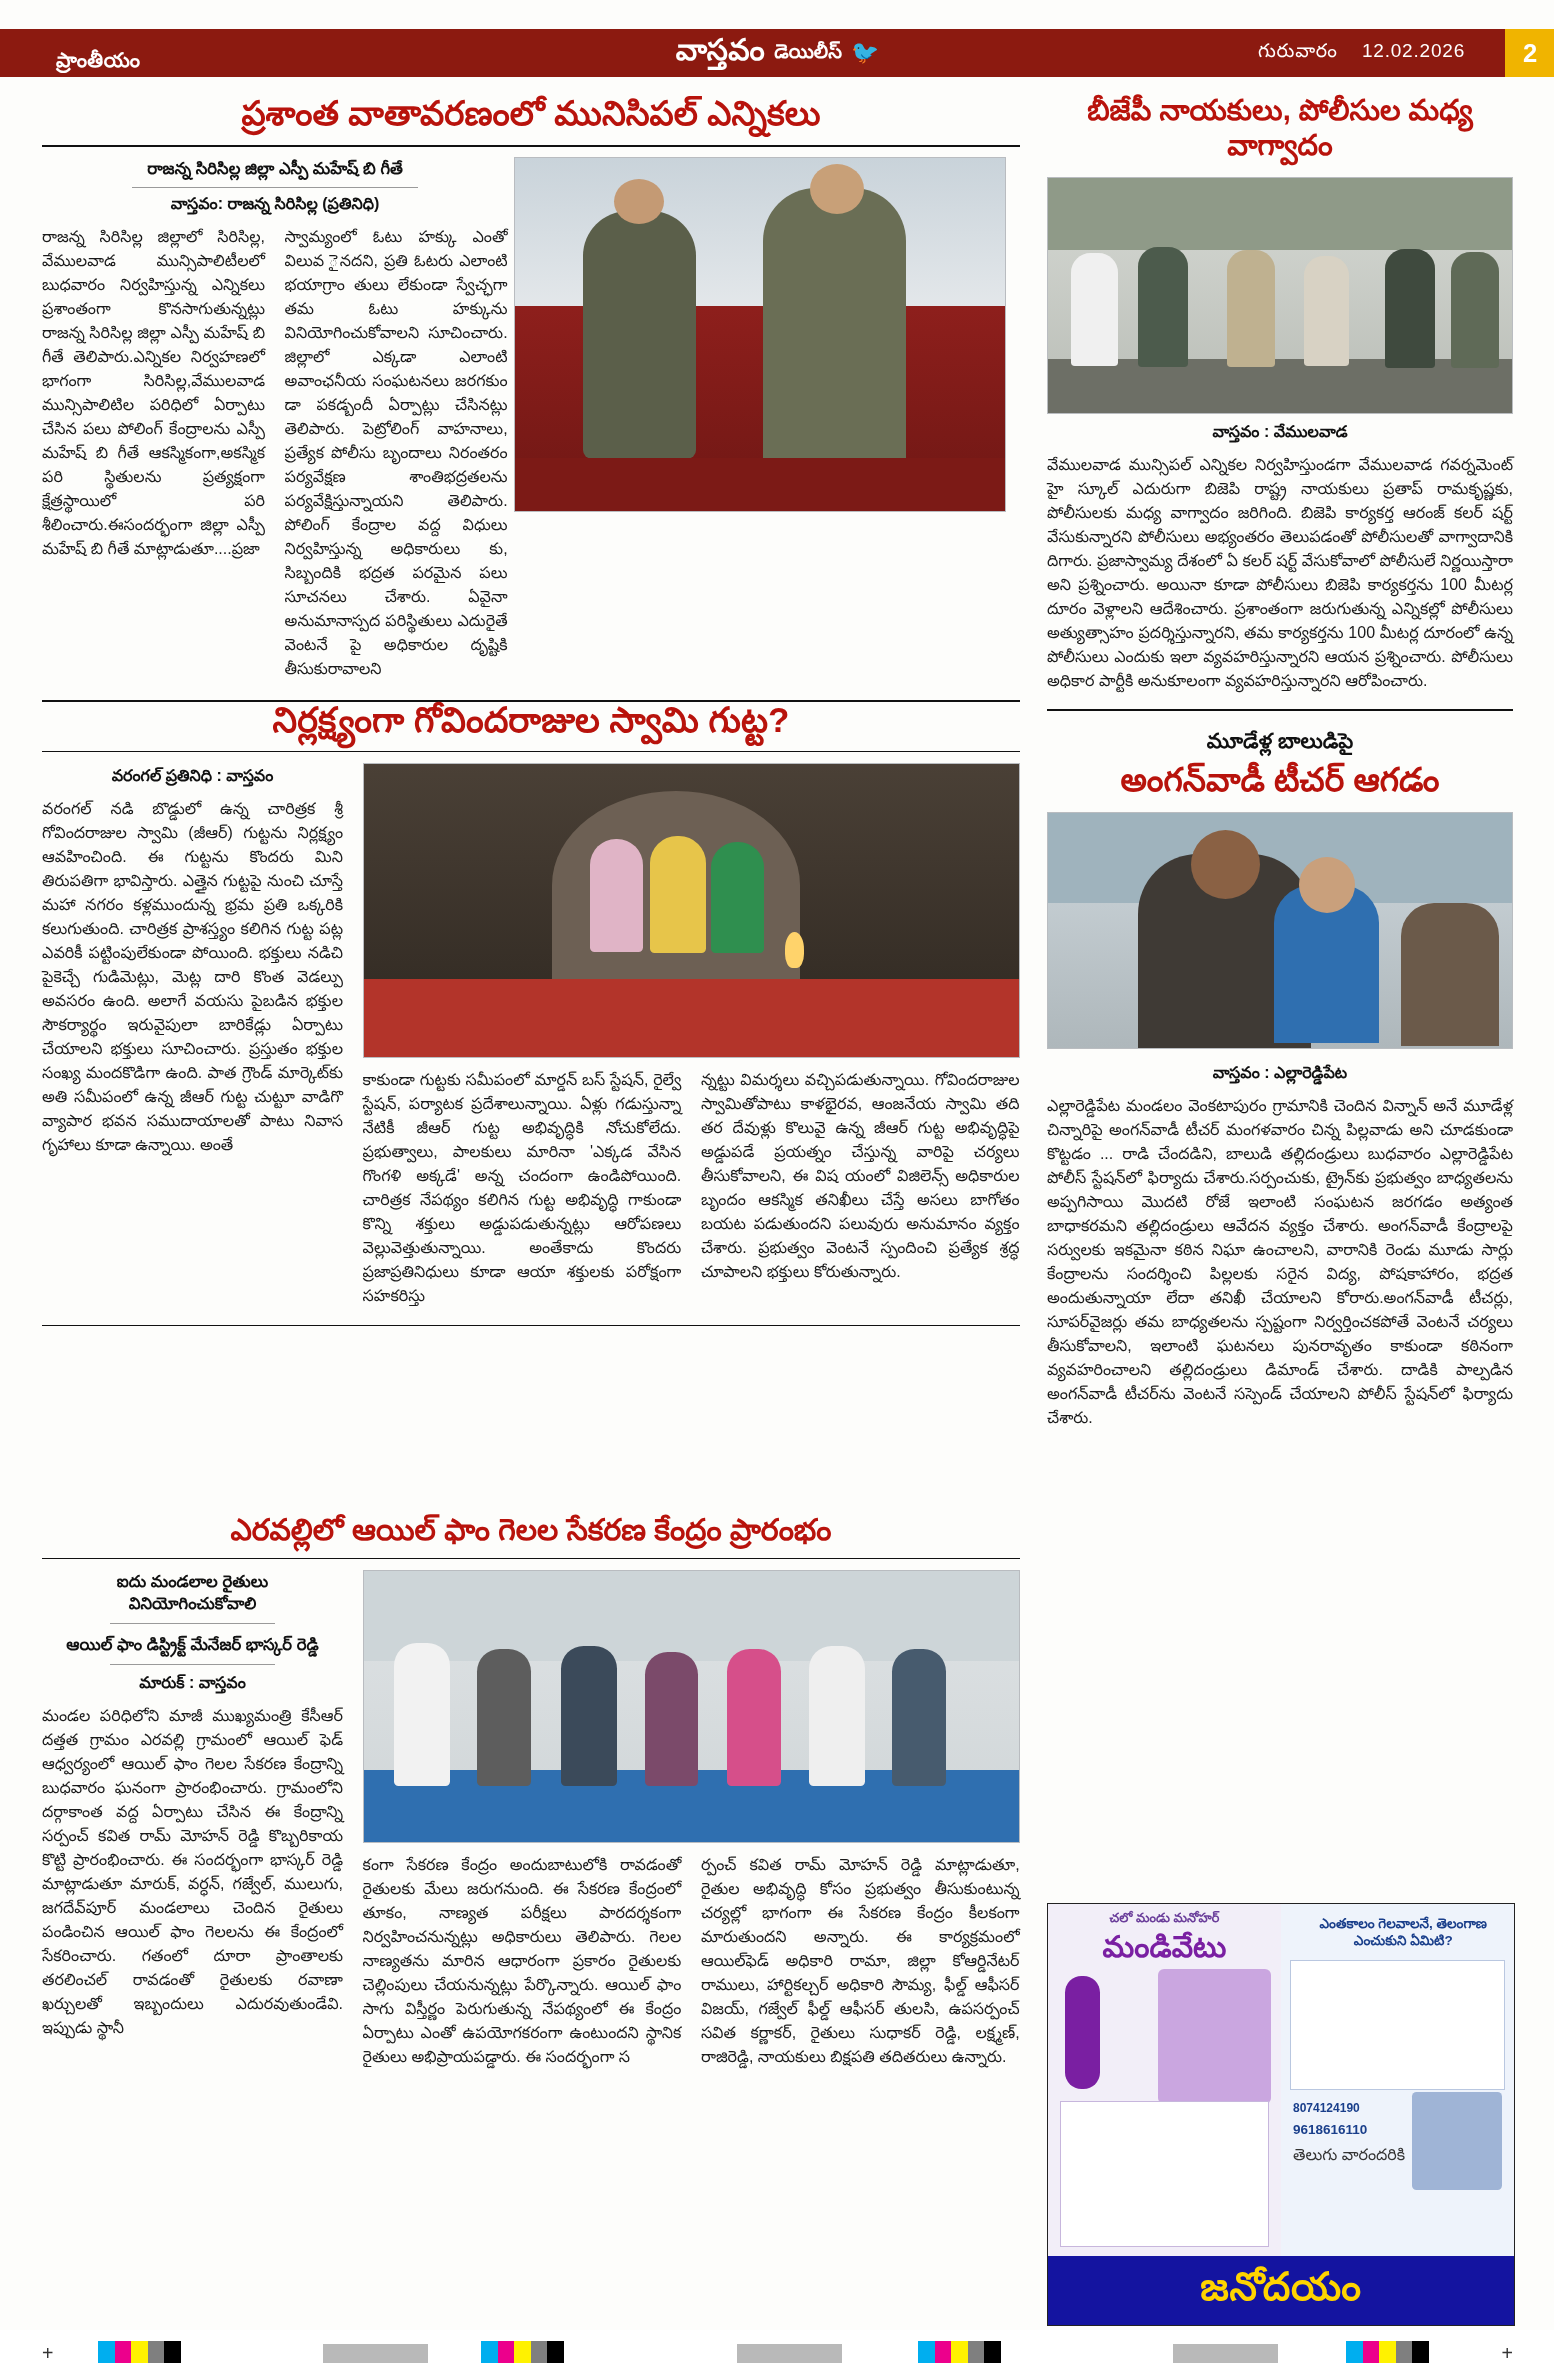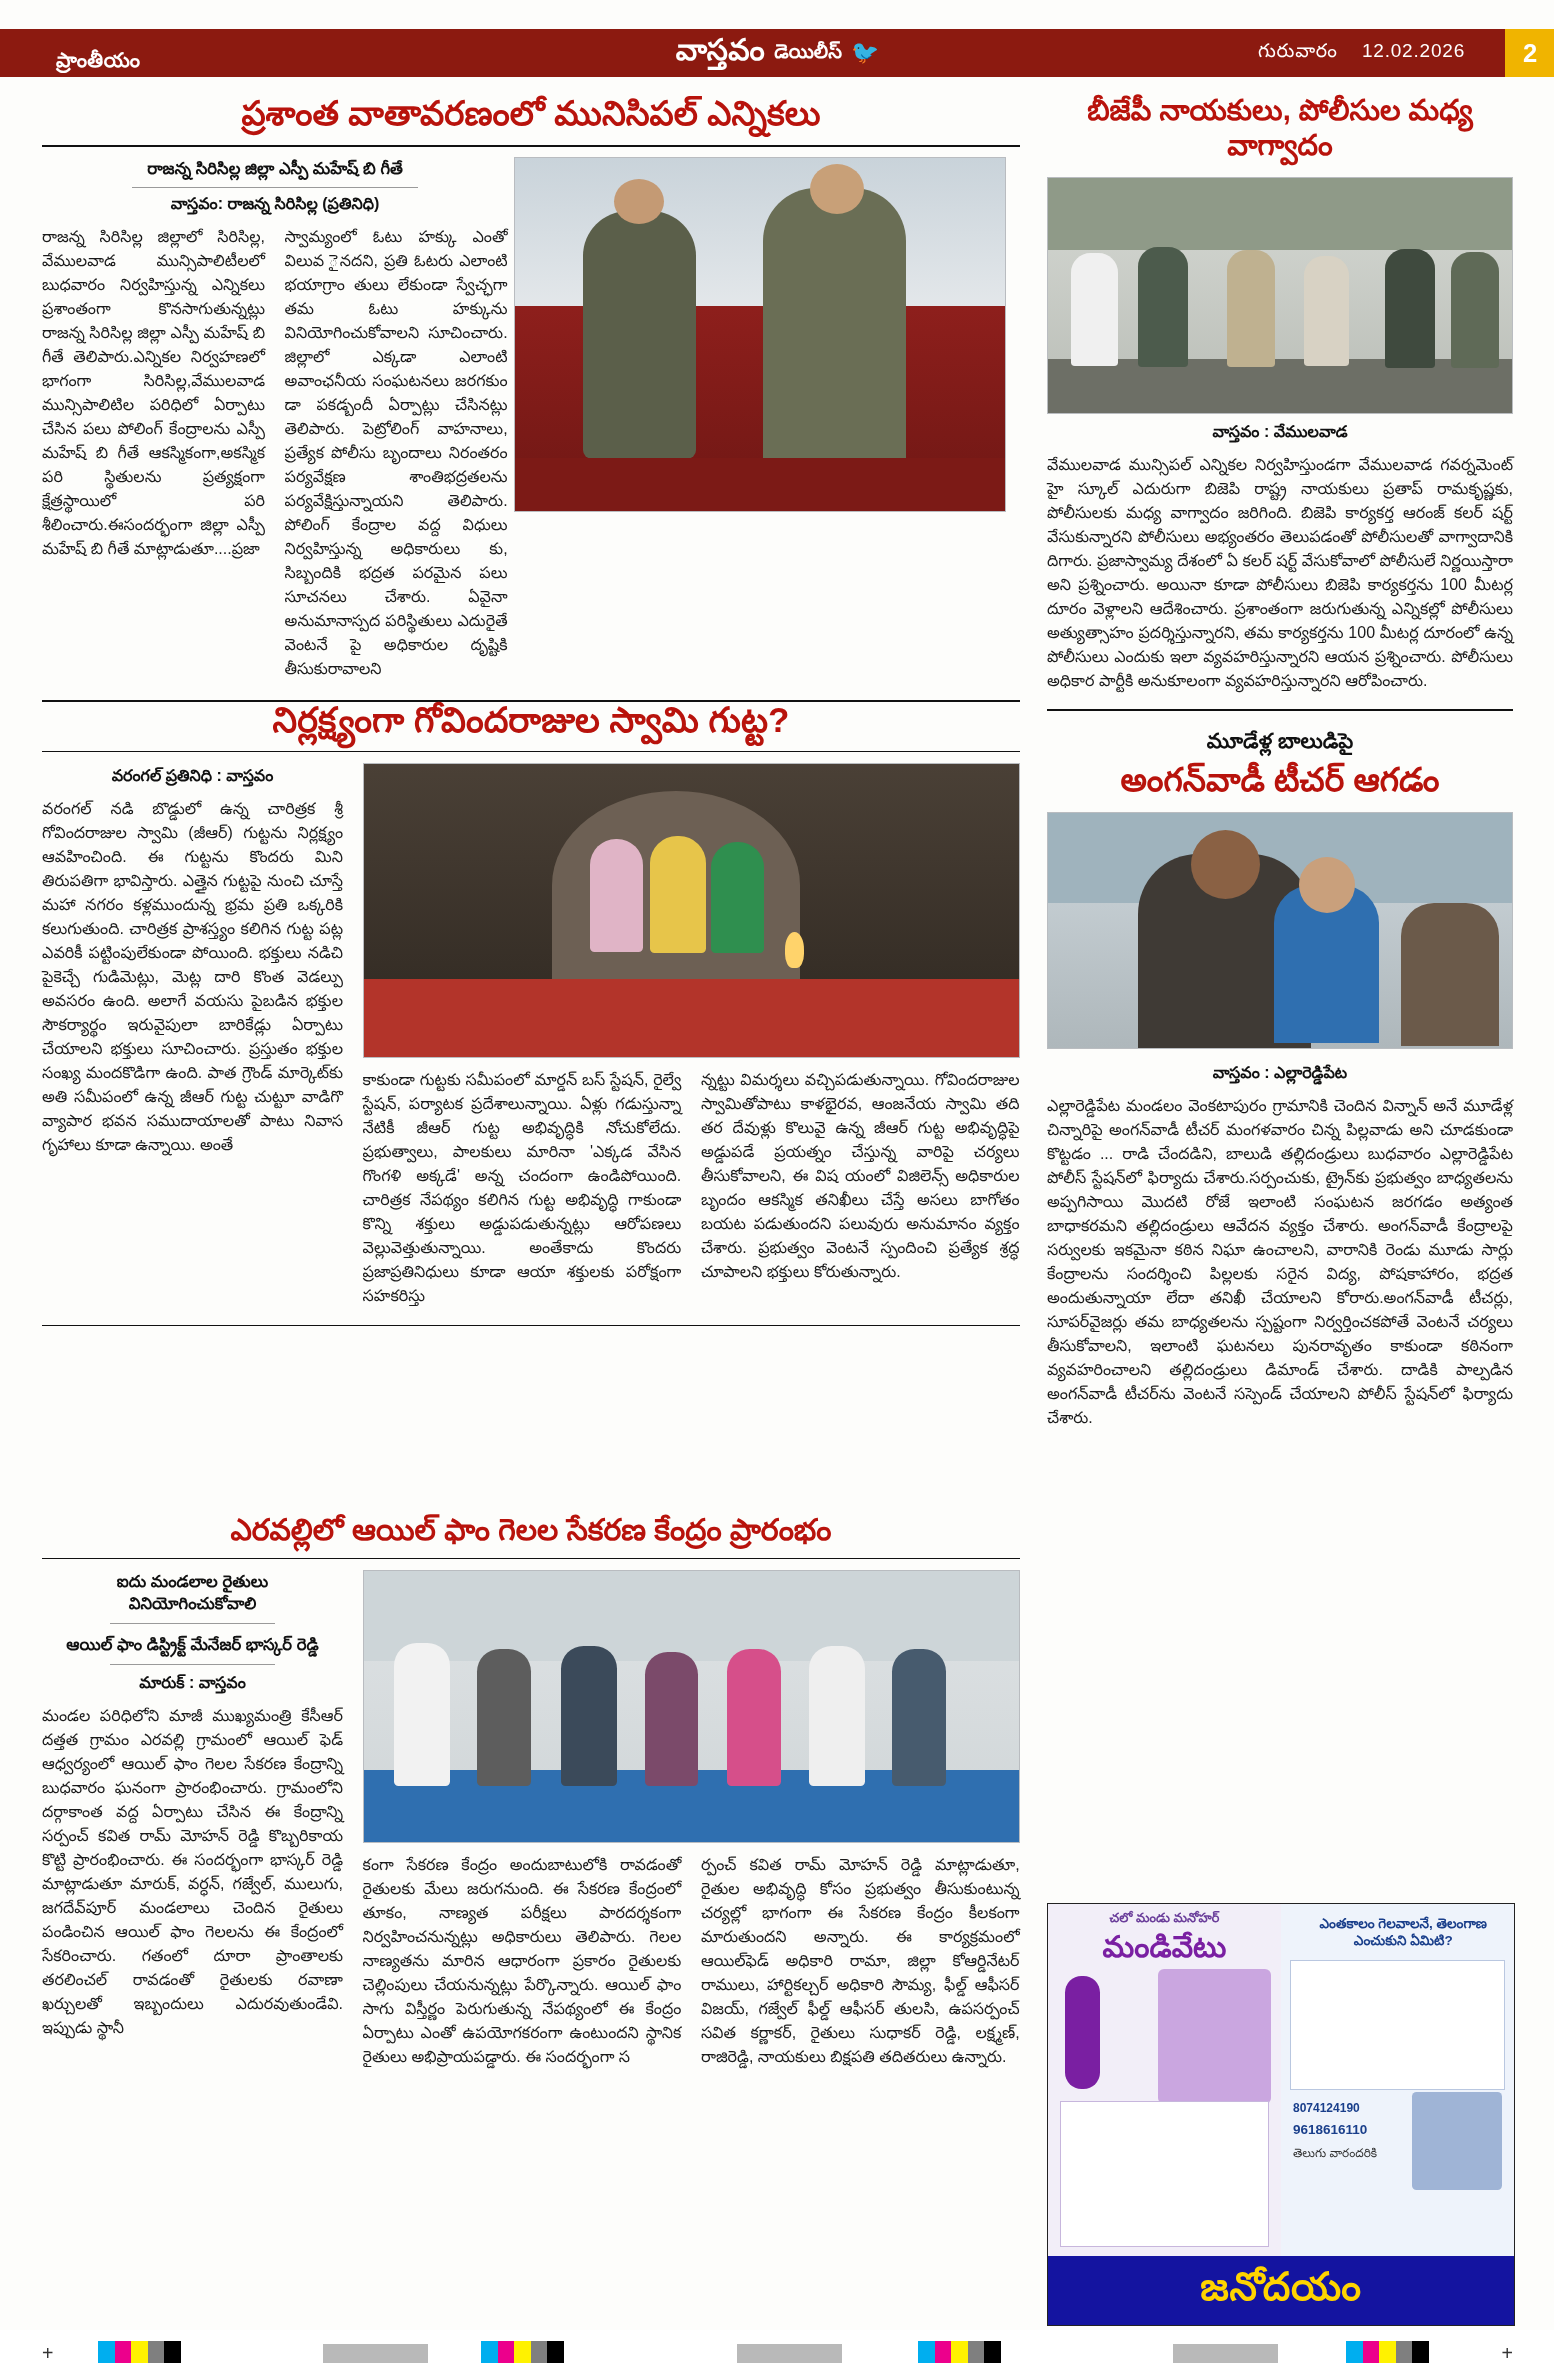--- a/index.html
+++ b/index.html
@@ -305,21 +305,21 @@
       <div style="position:absolute;right:10.5px;top:65px;width:113px;height:135px;background:#caa6e0;border-radius:6px;"></div>
       <div style="position:absolute;left:12px;right:12px;top:197px;bottom:78px;background:#ffffff;border:0.8px solid #c7b6dd;"></div>
     </div>
 
     <div class="ad-half ad-r">
       <div style="position:absolute;left:19px;right:7.5px;top:10.5px;text-align:center;font-size:13.5px;color:#1a3f8b;font-weight:bold;line-height:1.3;">ఎంతకాలం గెలవాలనే, తెలంగాణ ఎంచుకుని ఏమిటి?</div>
       <div style="position:absolute;left:9px;right:9px;top:56px;height:128px;background:#ffffff;border:0.8px solid #b9c7e0;"></div>
       <div style="position:absolute;right:12px;top:188px;width:90px;height:98px;background:#9fb4d6;border-radius:4.5px;"></div>
       <div style="position:absolute;left:12px;top:197px;font-size:12px;color:#1a3f8b;font-weight:bold;">8074124190</div>
       <div style="position:absolute;left:12px;top:218px;font-size:13.5px;color:#1a3f8b;font-weight:bold;">9618616110</div>
-      <div style="position:absolute;left:12px;top:242px;font-size:12px;color:#333;">తెలుగు వారందరికి</div>
+      <div style="position:absolute;left:12px;top:242px;font-size:16px;color:#333;">తెలుగు వారందరికి</div>
     </div>
 
     <div class="ad-band"></div>
     <div class="ad-band-txt">జనోదయం</div>
   </div>
 
   <div class="regbar">
     <div class="plus" style="left:42px;">+</div>
     <div class="plus" style="right:42px;">+</div>
 

